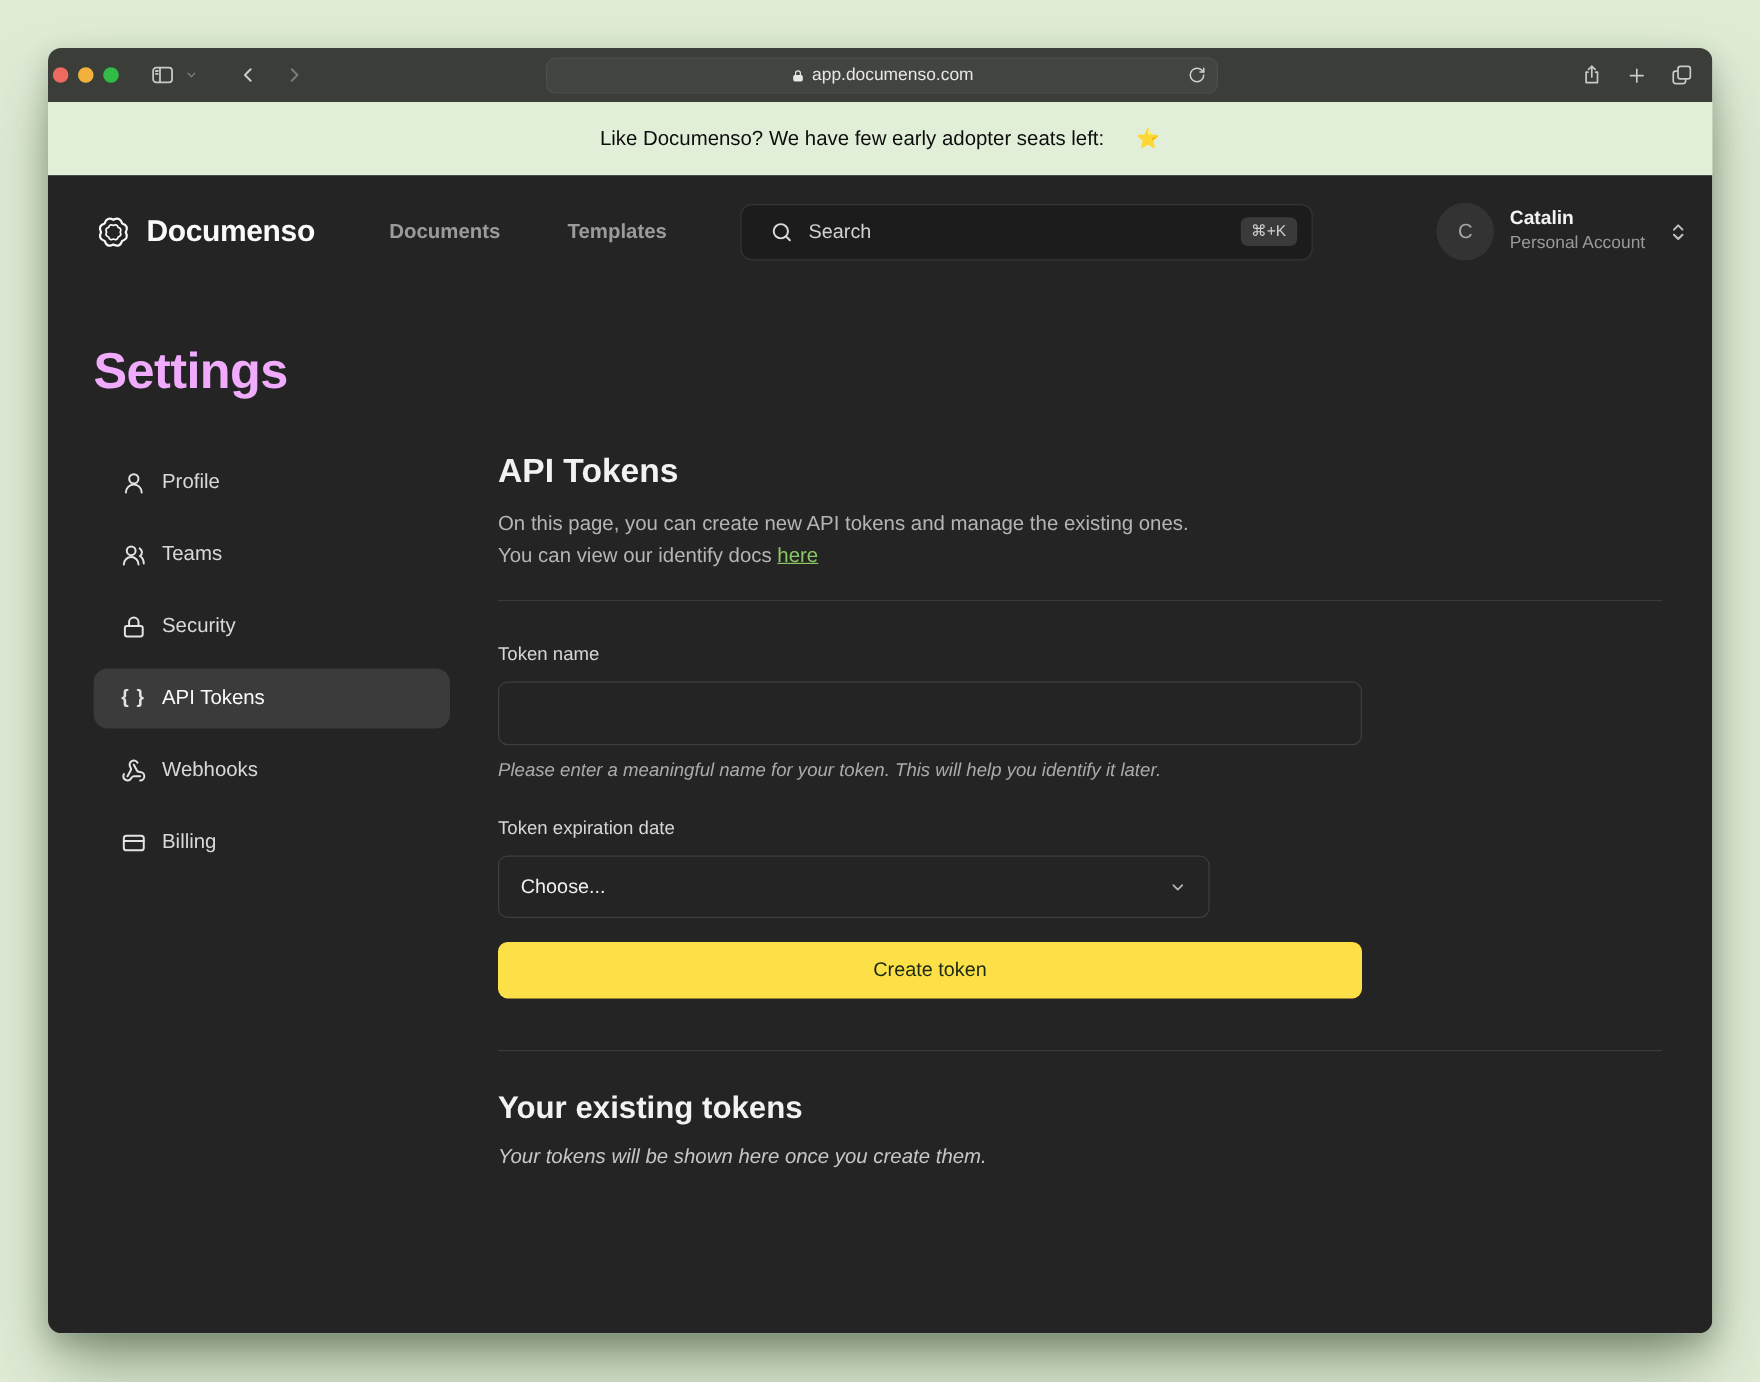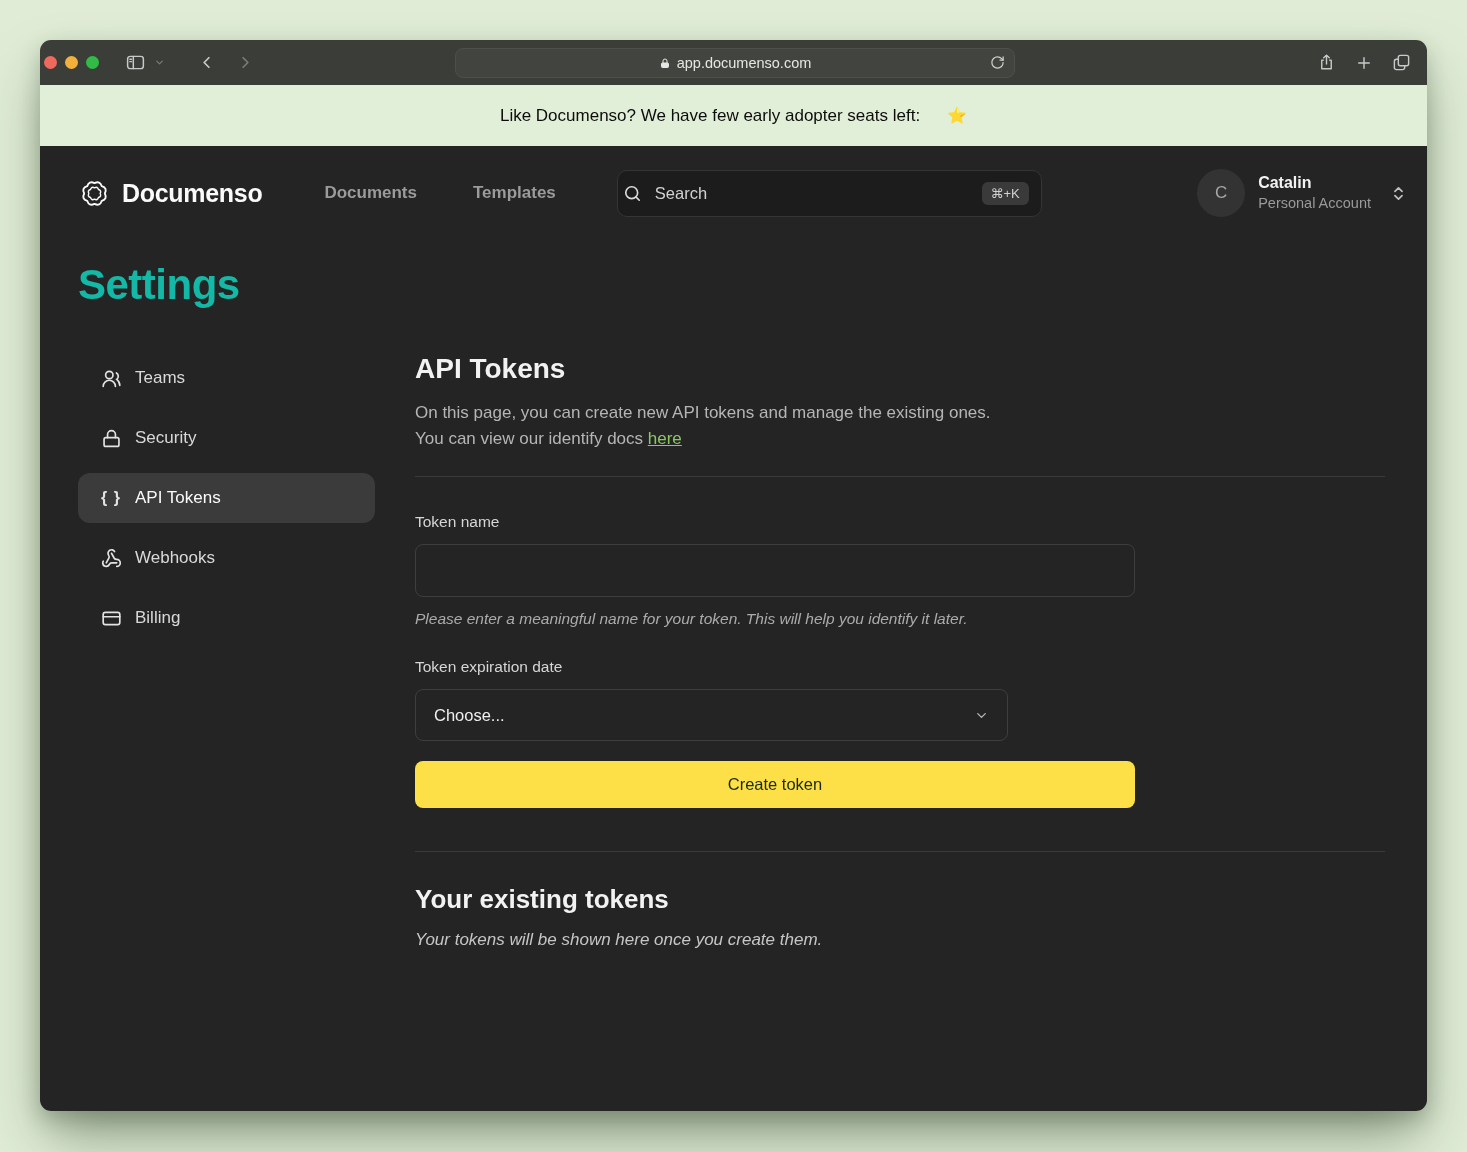--- a/index.html
+++ b/index.html
@@ -51,43 +51,43 @@
   .app { flex:1; background:#242424; color:#ededed; overflow:hidden; }
   .app-header {
     display:flex; align-items:center;
     padding:23px 20px 0 38px; height:71px;
   }
   .brand { display:flex; align-items:center; gap:11px; }
   .brand-name { font-size:25px; font-weight:700; color:#fafafa; letter-spacing:-.3px; }
   .nav { display:flex; gap:56px; margin-left:62px; }
   .nav a { color:#9b9b9b; font-size:17px; font-weight:600; text-decoration:none; }
   .searchbar {
-    margin-left:61px; width:425px; height:47px; background:#1c1c1c;
+    margin-left:61px; width:477px; height:47px; background:#1c1c1c;
     border:1px solid #353535; border-radius:10px;
-    display:flex; align-items:center; padding:0 12px 0 5px; gap:13px;
+    display:flex; align-items:center; padding:0 12px 0 24px; gap:13px;
   }
   .searchbar input {
     flex:1; background:transparent; border:none; outline:none;
     color:#e0e0e0; font-size:16.5px; font-family:inherit;
   }
   .searchbar input::placeholder { color:#d2d2d2; opacity:1; }
   .kbd {
     background:#3a3a3a; color:#d2d2d2; font-size:13px;
     border-radius:6px; padding:4px 9px; font-family:inherit;
   }
   .account { margin-left:auto; display:flex; align-items:center; gap:13px; cursor:pointer; }
   .avatar {
     width:48px; height:48px; border-radius:50%; background:#333333;
     color:#a6a6a6; font-size:17px; display:flex; align-items:center; justify-content:center;
   }
   .acct-name { font-size:16px; font-weight:600; color:#f2f2f2; line-height:1.3; }
   .acct-type { font-size:14.5px; color:#9a9a9a; line-height:1.3; }
   .acct-caret { color:#c0c0c0; margin-left:6px; }
 
-  .page-title { font-size:42px; font-weight:700; color:#14b8a6; margin:44px 0 0 38px; letter-spacing:-.5px; }
+  .page-title { font-size:42px; font-weight:700; color:#f0abfc; margin:68px 0 0 38px; letter-spacing:-.5px; }
 
   .content { display:flex; padding:44px 42px 0 38px; }
 
   
   .side { width:297px; flex:0 0 297px; }
   .side-item {
     height:50px; display:flex; align-items:center; gap:13px;
     padding-left:22px; margin-bottom:10px; border-radius:12px;
     color:#d9d9d9; font-size:17px; cursor:pointer;
   }
@@ -261,20 +261,29 @@
             </svg>
         </span>
       </div>
     </div>
 
     <h1 class="page-title">Settings</h1>
 
     <div class="content">
 
       <div class="side">
+        <div class="side-item">
+          <span class="ic">
+            <svg width="21" height="21" viewBox="0 0 24 24" fill="none" stroke="currentColor" stroke-width="1.9" stroke-linecap="round">
+                <circle cx="12" cy="8" r="4.4"></circle>
+                <path d="M19.5 21a7.5 7.5 0 0 0-15 0"></path>
+              </svg>
+          </span>
+          <span>Profile</span>
+        </div>
         <div class="side-item">
           <span class="ic">
             <svg width="21" height="21" viewBox="0 0 24 24" fill="none" stroke="currentColor" stroke-width="1.9" stroke-linecap="round">
                 <path d="M16.5 21a7 7 0 0 0-14 0"></path>
                 <circle cx="9.5" cy="8" r="4.2"></circle>
                 <path d="M21.5 20c0-3-1.7-5.6-3.5-7a4.4 4.4 0 0 0-.4-7.3"></path>
               </svg>
           </span>
           <span>Teams</span>
         </div>

